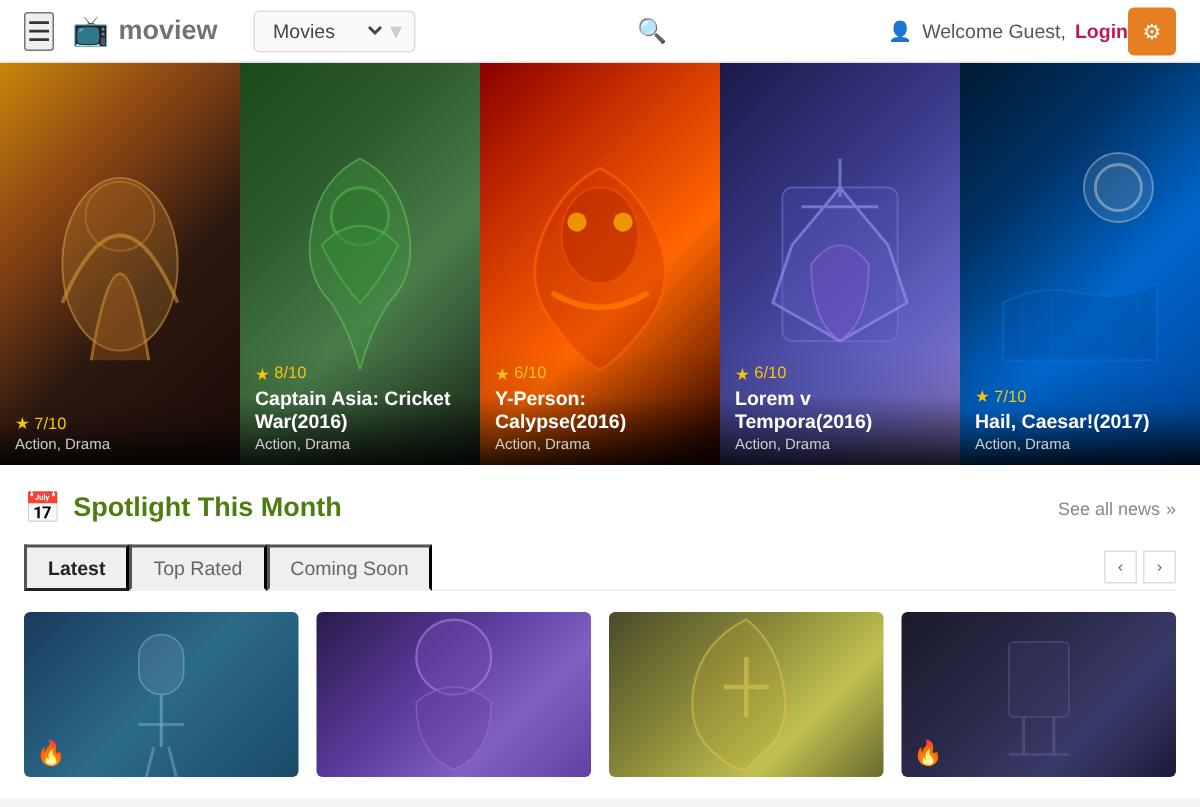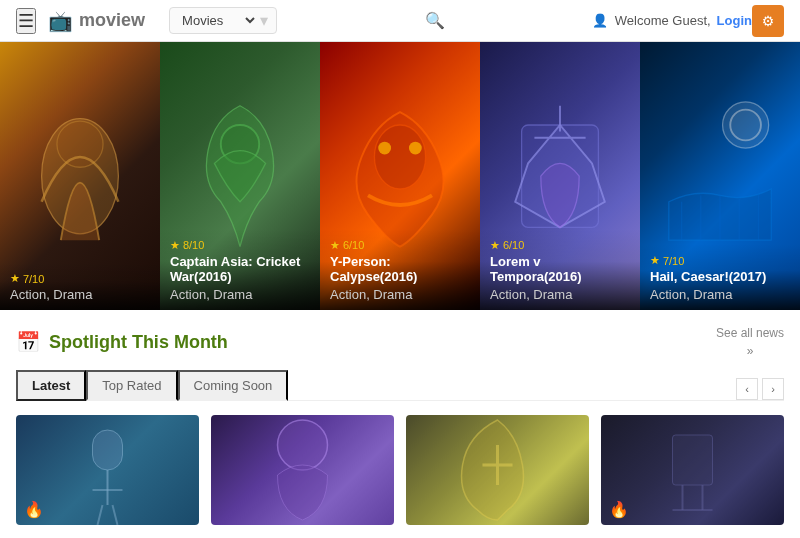--- a/index.html
+++ b/index.html
@@ -46,21 +46,21 @@
       color: #555;
     }
     .header-right {
       margin-left: auto;
       display: flex;
       align-items: center;
       gap: 6px;
       font-size: 13px;
       color: #555;
     }
-    .login-link { color: #3b82f6; text-decoration: none; font-weight: bold; text-align: right; }
+    .login-link { color: #be185d; text-decoration: none; font-weight: bold; text-align: right; }
     .settings-btn {
       background: #e67e22;
       border: none;
       color: #fff;
       width: 32px;
       height: 32px;
       border-radius: 4px;
       cursor: pointer;
       font-size: 14px;
       display: flex;
@@ -84,21 +84,21 @@
     .hero-card .overlay {
       position: absolute;
       bottom: 0;
       left: 0;
       right: 0;
       background: linear-gradient(to top, rgba(0,0,0,0.85) 0%, rgba(0,0,0,0.1) 60%, transparent 100%);
       padding: 10px 10px 8px;
     }
     .hero-rating { font-size: 11px; color: #f1c40f; margin-bottom: 2px; display: flex; align-items: center; gap: 3px; }
     .hero-title { font-size: 13px; font-weight: bold; color: #fff; margin-bottom: 2px; line-height: 1.2; }
-    .hero-genre { font-size: 13px; color: #ccc; }
+    .hero-genre { font-size: 10px; color: #ccc; }
 
     
     .bg-forest { background: linear-gradient(135deg, #c8860a 0%, #8b4513 30%, #2c1810 60%, #1a0a05 100%); }
     .bg-captain { background: linear-gradient(135deg, #1a4a1a 0%, #2d5a2d 30%, #4a7c4a 60%, #1a2a1a 100%); }
     .bg-yperson { background: linear-gradient(135deg, #8b0000 0%, #cc3300 30%, #ff6600 60%, #2a0000 100%); }
     .bg-lorem { background: linear-gradient(135deg, #1a1a4a 0%, #3a3a8a 40%, #6060c0 70%, #9080d0 100%); }
     .bg-hail { background: linear-gradient(135deg, #001a33 0%, #003366 30%, #0066cc 60%, #004499 100%); }
 
     
     .hero-figure { position: absolute; width: 100%; height: 100%; top: 0; left: 0; display: flex; align-items: center; justify-content: center; }
@@ -111,26 +111,26 @@
     }
     .section-header {
       display: flex;
       align-items: center;
       justify-content: space-between;
       margin-bottom: 12px;
     }
     .section-title-area { display: flex; align-items: center; gap: 8px; }
     .section-icon { font-size: 20px; }
     .section-title { font-size: 18px; font-weight: bold; color: #4d7c0f; }
-    .see-all { font-size: 12px; color: #888; display: flex; align-items: center; gap: 4px; cursor: pointer; flex-direction: column; }
+    .see-all { font-size: 12px; color: #888; display: flex; align-items: center; gap: 4px; cursor: pointer; }
 
     
     .tabs {
       display: flex;
-      align-items: flex-end;
+      align-items: center;
       gap: 0;
       margin-bottom: 14px;
       border-bottom: 1px solid #eee;
     }
     .tab {
       padding: 6px 14px;
       font-size: 13px;
       cursor: pointer;
       color: #666;
       border-bottom: 2px solid transparent;

